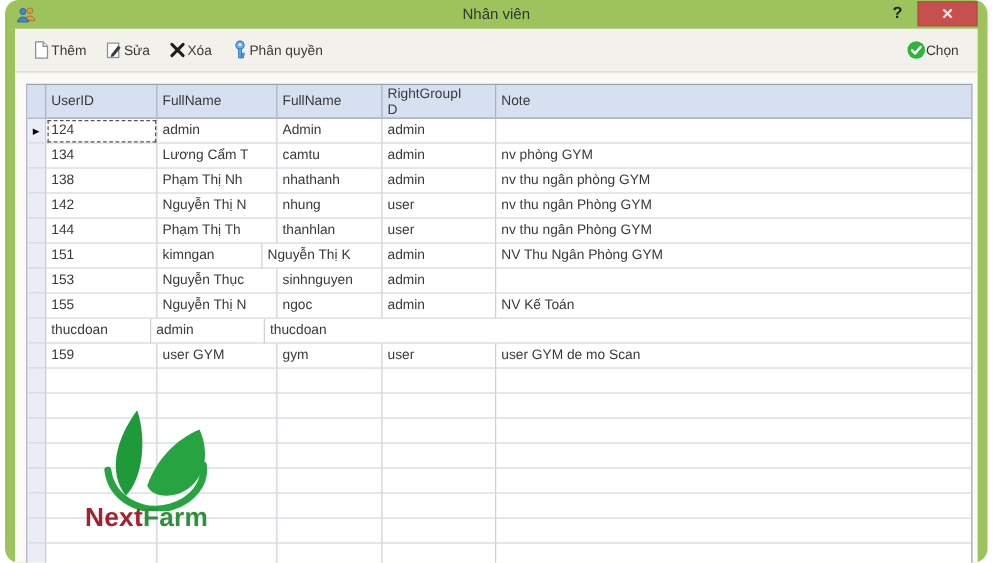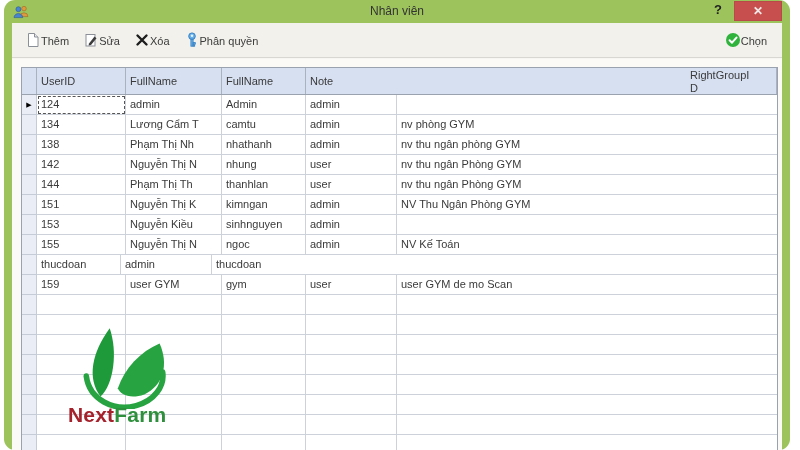--- a/index.html
+++ b/index.html
@@ -124,22 +124,22 @@
 
     <div class="content">
 
       <div class="grid">
         <div class="ghead">
           <div class="hsel"></div>
 
         <div class="hcell c0">UserID</div>
             <div class="hcell c1">FullName</div>
             <div class="hcell c2">FullName</div>
+            <div class="hcell c3">RightGroupID</div>
             <div class="hcell c4">Note</div>
-            <div class="hcell c3">RightGroupID</div>
           </div>
         <div class="gbody">
 
         <div class="grow">
               <div class="sel">▶</div>
               <div class="cell c0 focus">124</div>
               <div class="cell c1">admin</div>
               <div class="cell c2">Admin</div>
               <div class="cell c3">admin</div>
               <div class="cell c4"></div>
@@ -172,29 +172,29 @@
               <div class="sel"></div>
               <div class="cell c0">144</div>
               <div class="cell c1">Phạm Thị Th</div>
               <div class="cell c2">thanhlan</div>
               <div class="cell c3">user</div>
               <div class="cell c4">nv thu ngân Phòng GYM</div>
             </div>
             <div class="grow">
               <div class="sel"></div>
               <div class="cell c0">151</div>
+              <div class="cell c2">kimngan</div>
               <div class="cell c1">Nguyễn Thị K</div>
-              <div class="cell c2">kimngan</div>
               <div class="cell c3">admin</div>
               <div class="cell c4">NV Thu Ngân Phòng GYM</div>
             </div>
             <div class="grow">
               <div class="sel"></div>
               <div class="cell c0">153</div>
-              <div class="cell c1">Nguyễn Kiều</div>
+              <div class="cell c1">Nguyễn Thục</div>
               <div class="cell c2">sinhnguyen</div>
               <div class="cell c3">admin</div>
               <div class="cell c4"></div>
             </div>
             <div class="grow">
               <div class="sel"></div>
               <div class="cell c0">155</div>
               <div class="cell c1">Nguyễn Thị N</div>
               <div class="cell c2">ngoc</div>
               <div class="cell c3">admin</div>

